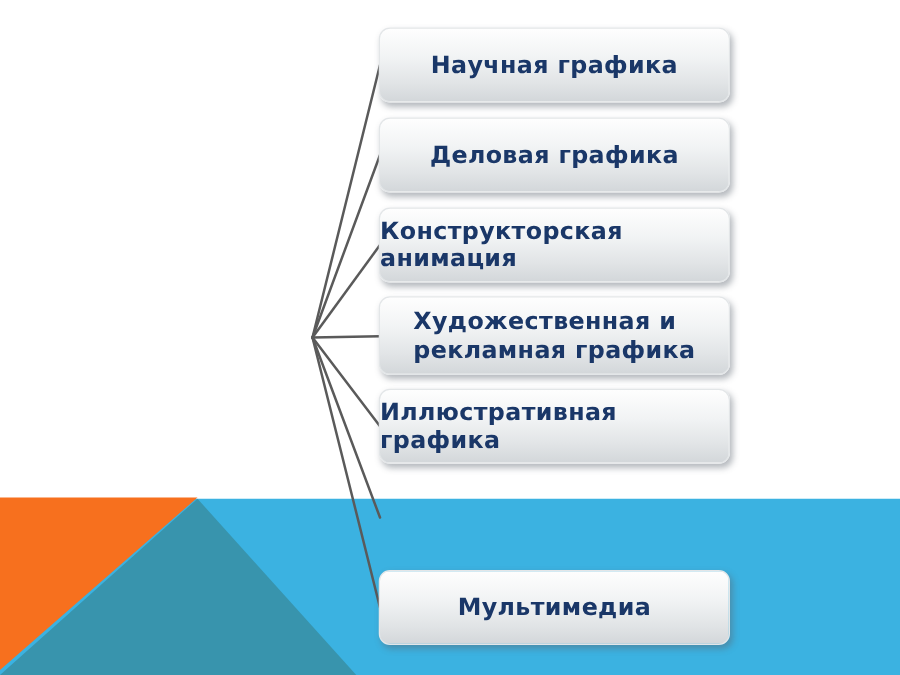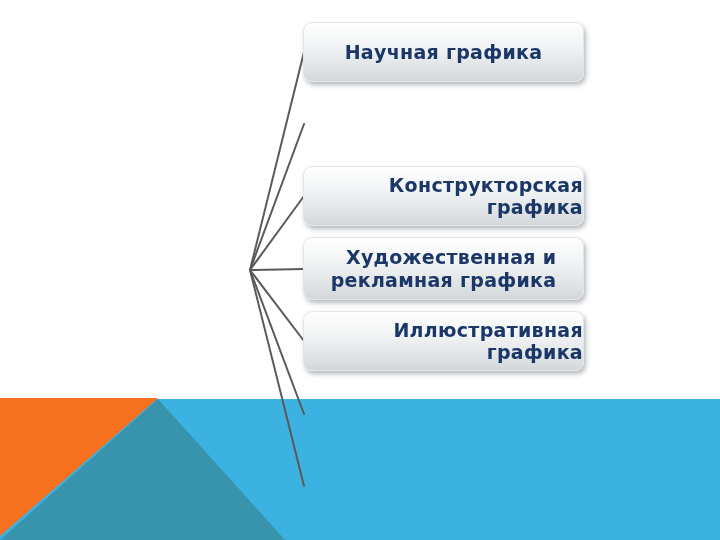--- a/index.html
+++ b/index.html
@@ -20,21 +20,21 @@
     left: 0;
     top: 0;
     width: 720px;
     height: 540px;
   }
   .node {
     position: absolute;
     display: flex;
     align-items: center;
     justify-content: center;
-    text-align: right;
+    text-align: left;
     border-radius: 9px;
     background: linear-gradient(180deg, #FEFEFE 0%, #F1F3F4 40%, #E1E4E6 75%, #D3D7DA 100%);
     border: 1px solid #E3E6E8;
     box-shadow: 2px 3px 5px rgba(90,100,110,0.45);
     box-sizing: border-box;
   }
   .node-label {
     white-space: pre-line;
     font-weight: bold;
     color: #1A3768;
@@ -67,24 +67,30 @@
       <line x1="250" y1="270" x2="304" y2="341" stroke="#5A5A5A"></line>
       <line x1="250" y1="270" x2="304" y2="414" stroke="#5A5A5A"></line>
       <line x1="250" y1="270" x2="304" y2="486" stroke="#5A5A5A"></line>
     </g>
   </svg>
 
 
   <div class="node branch" style="top:22px">
     <span class="node-label">Научная графика</span>
   </div>
+  <div class="node branch" style="top:94px">
+    <span class="node-label">Деловая графика</span>
+  </div>
   <div class="node branch" style="top:166px">
-    <span class="node-label">Конструкторская графика</span>
+    <span class="node-label">Конструкторская анимация</span>
   </div>
   <div class="node branch" style="top:311px">
     <span class="node-label">Иллюстративная графика</span>
   </div>
   <div class="node branch" style="top:237px;height:63px">
     <span class="node-label">Художественная и
 рекламная графика</span>
   </div>
+  <div class="node branch" style="top:456px">
+    <span class="node-label">Мультимедиа</span>
+  </div>
 
 </div>
 
 </body></html>

